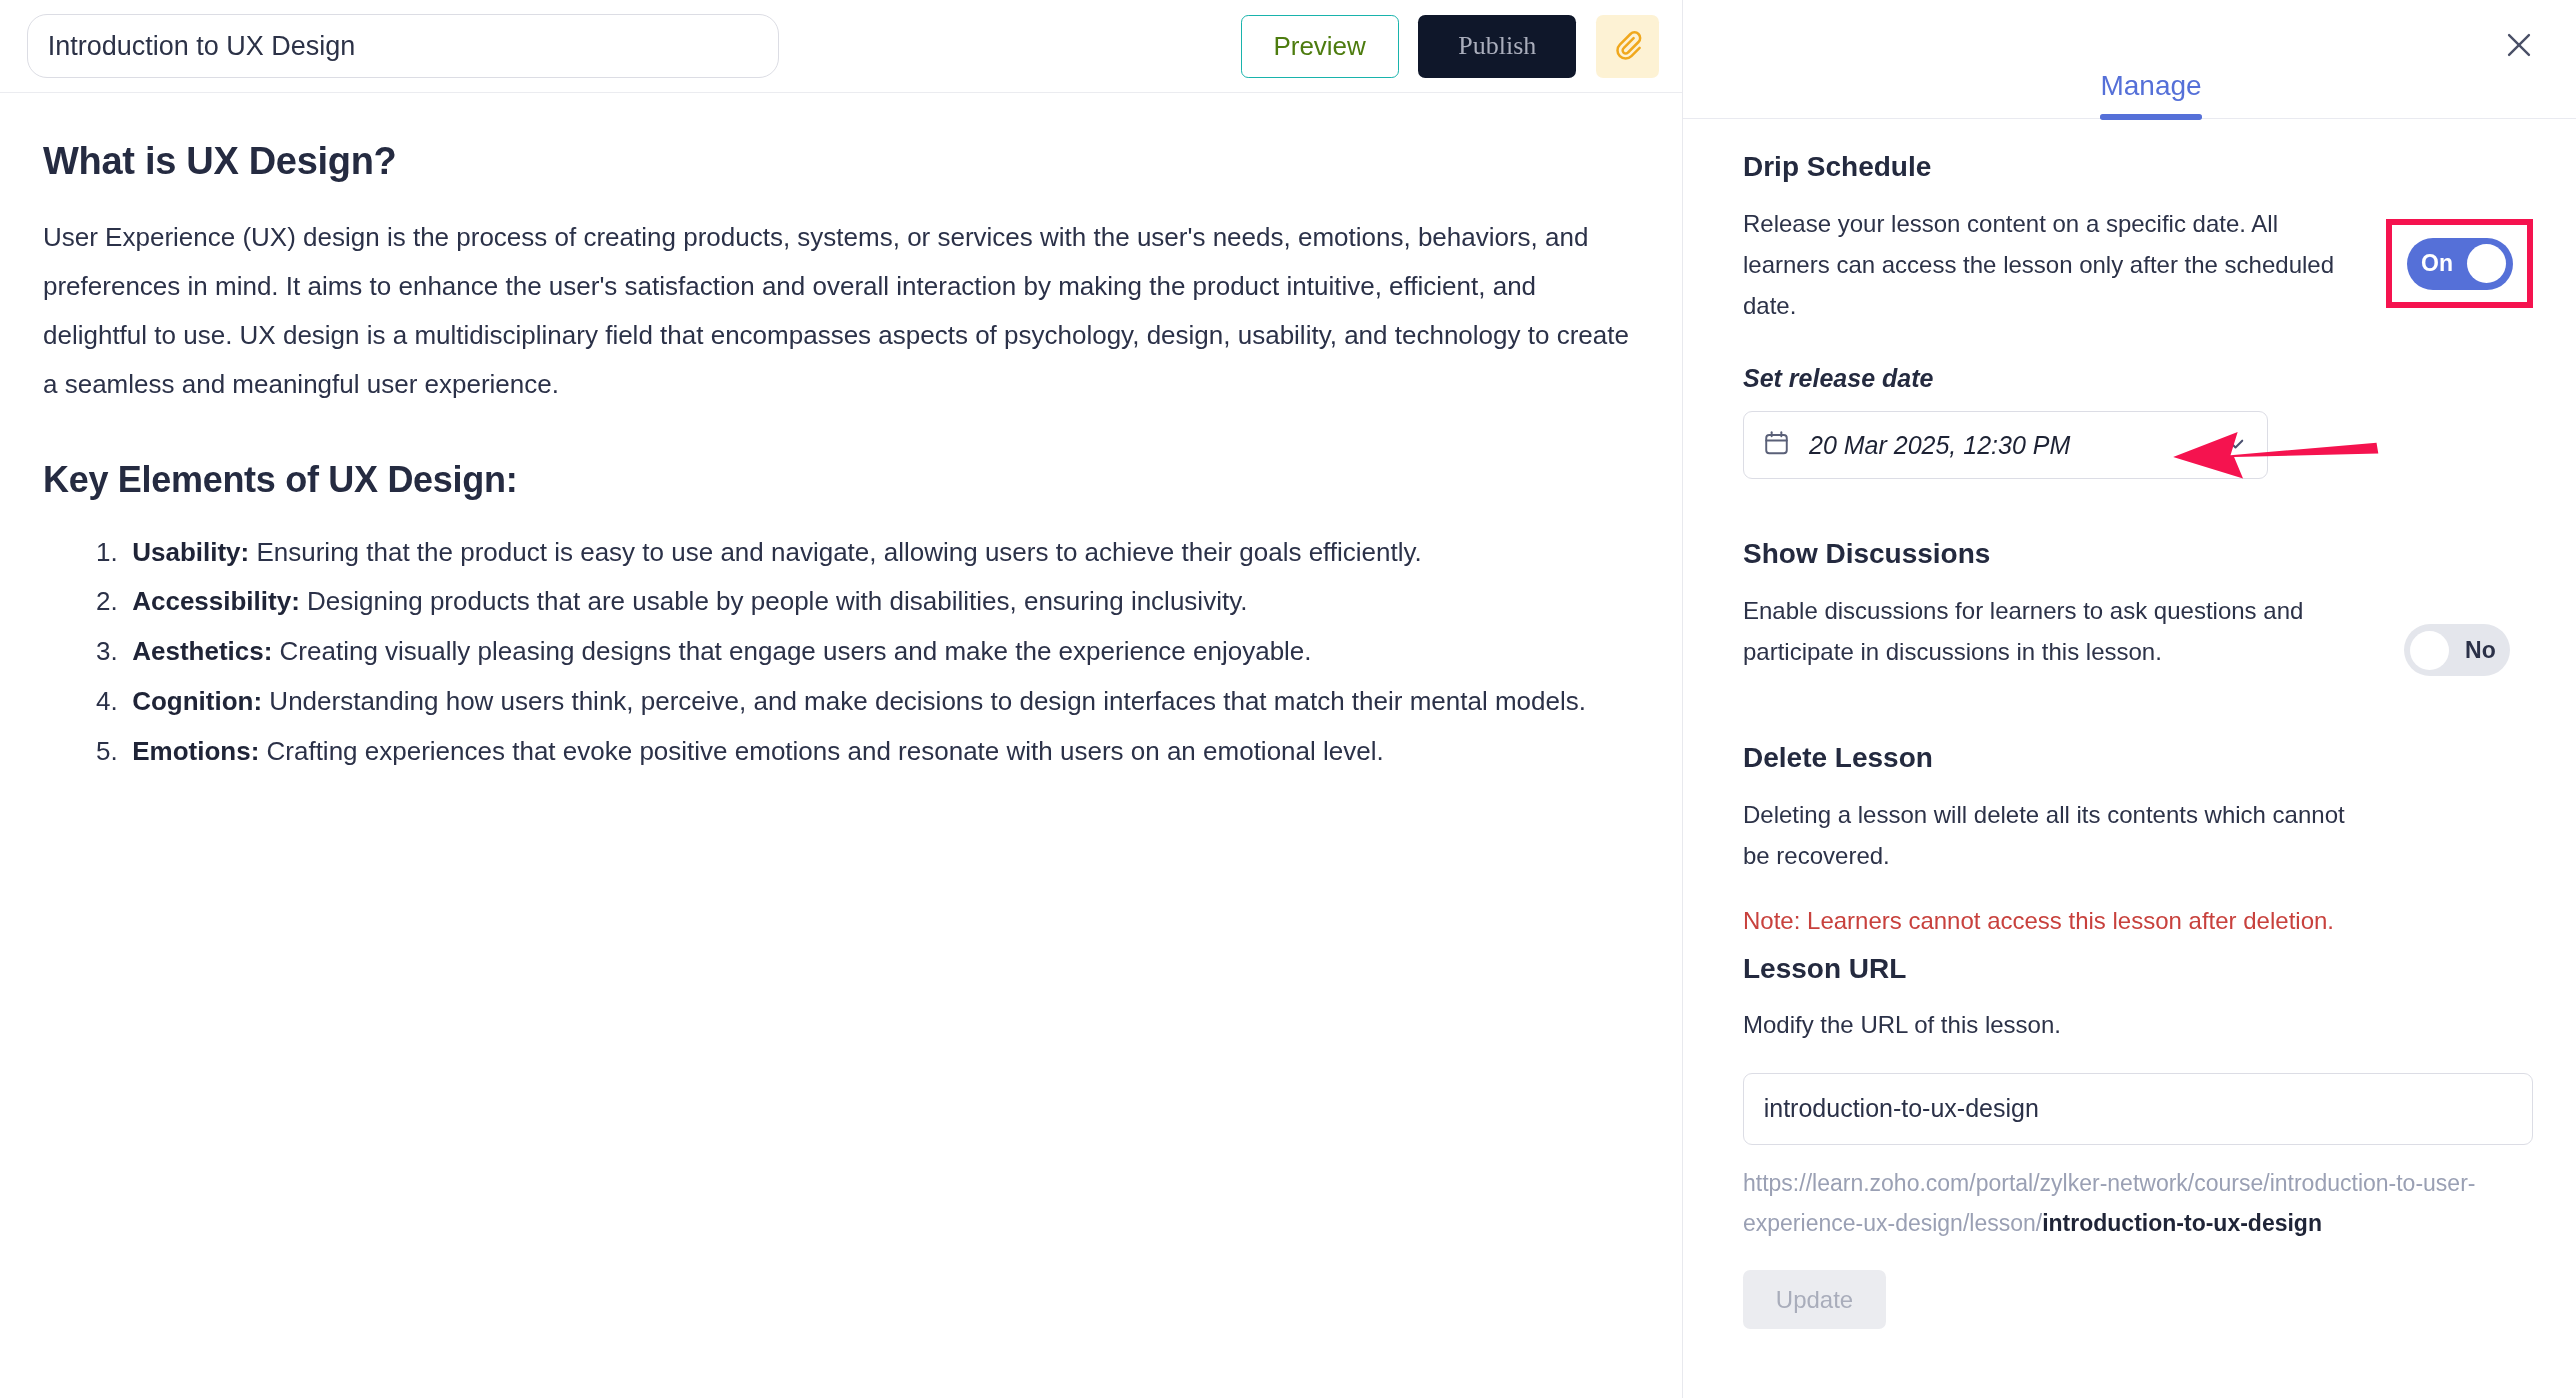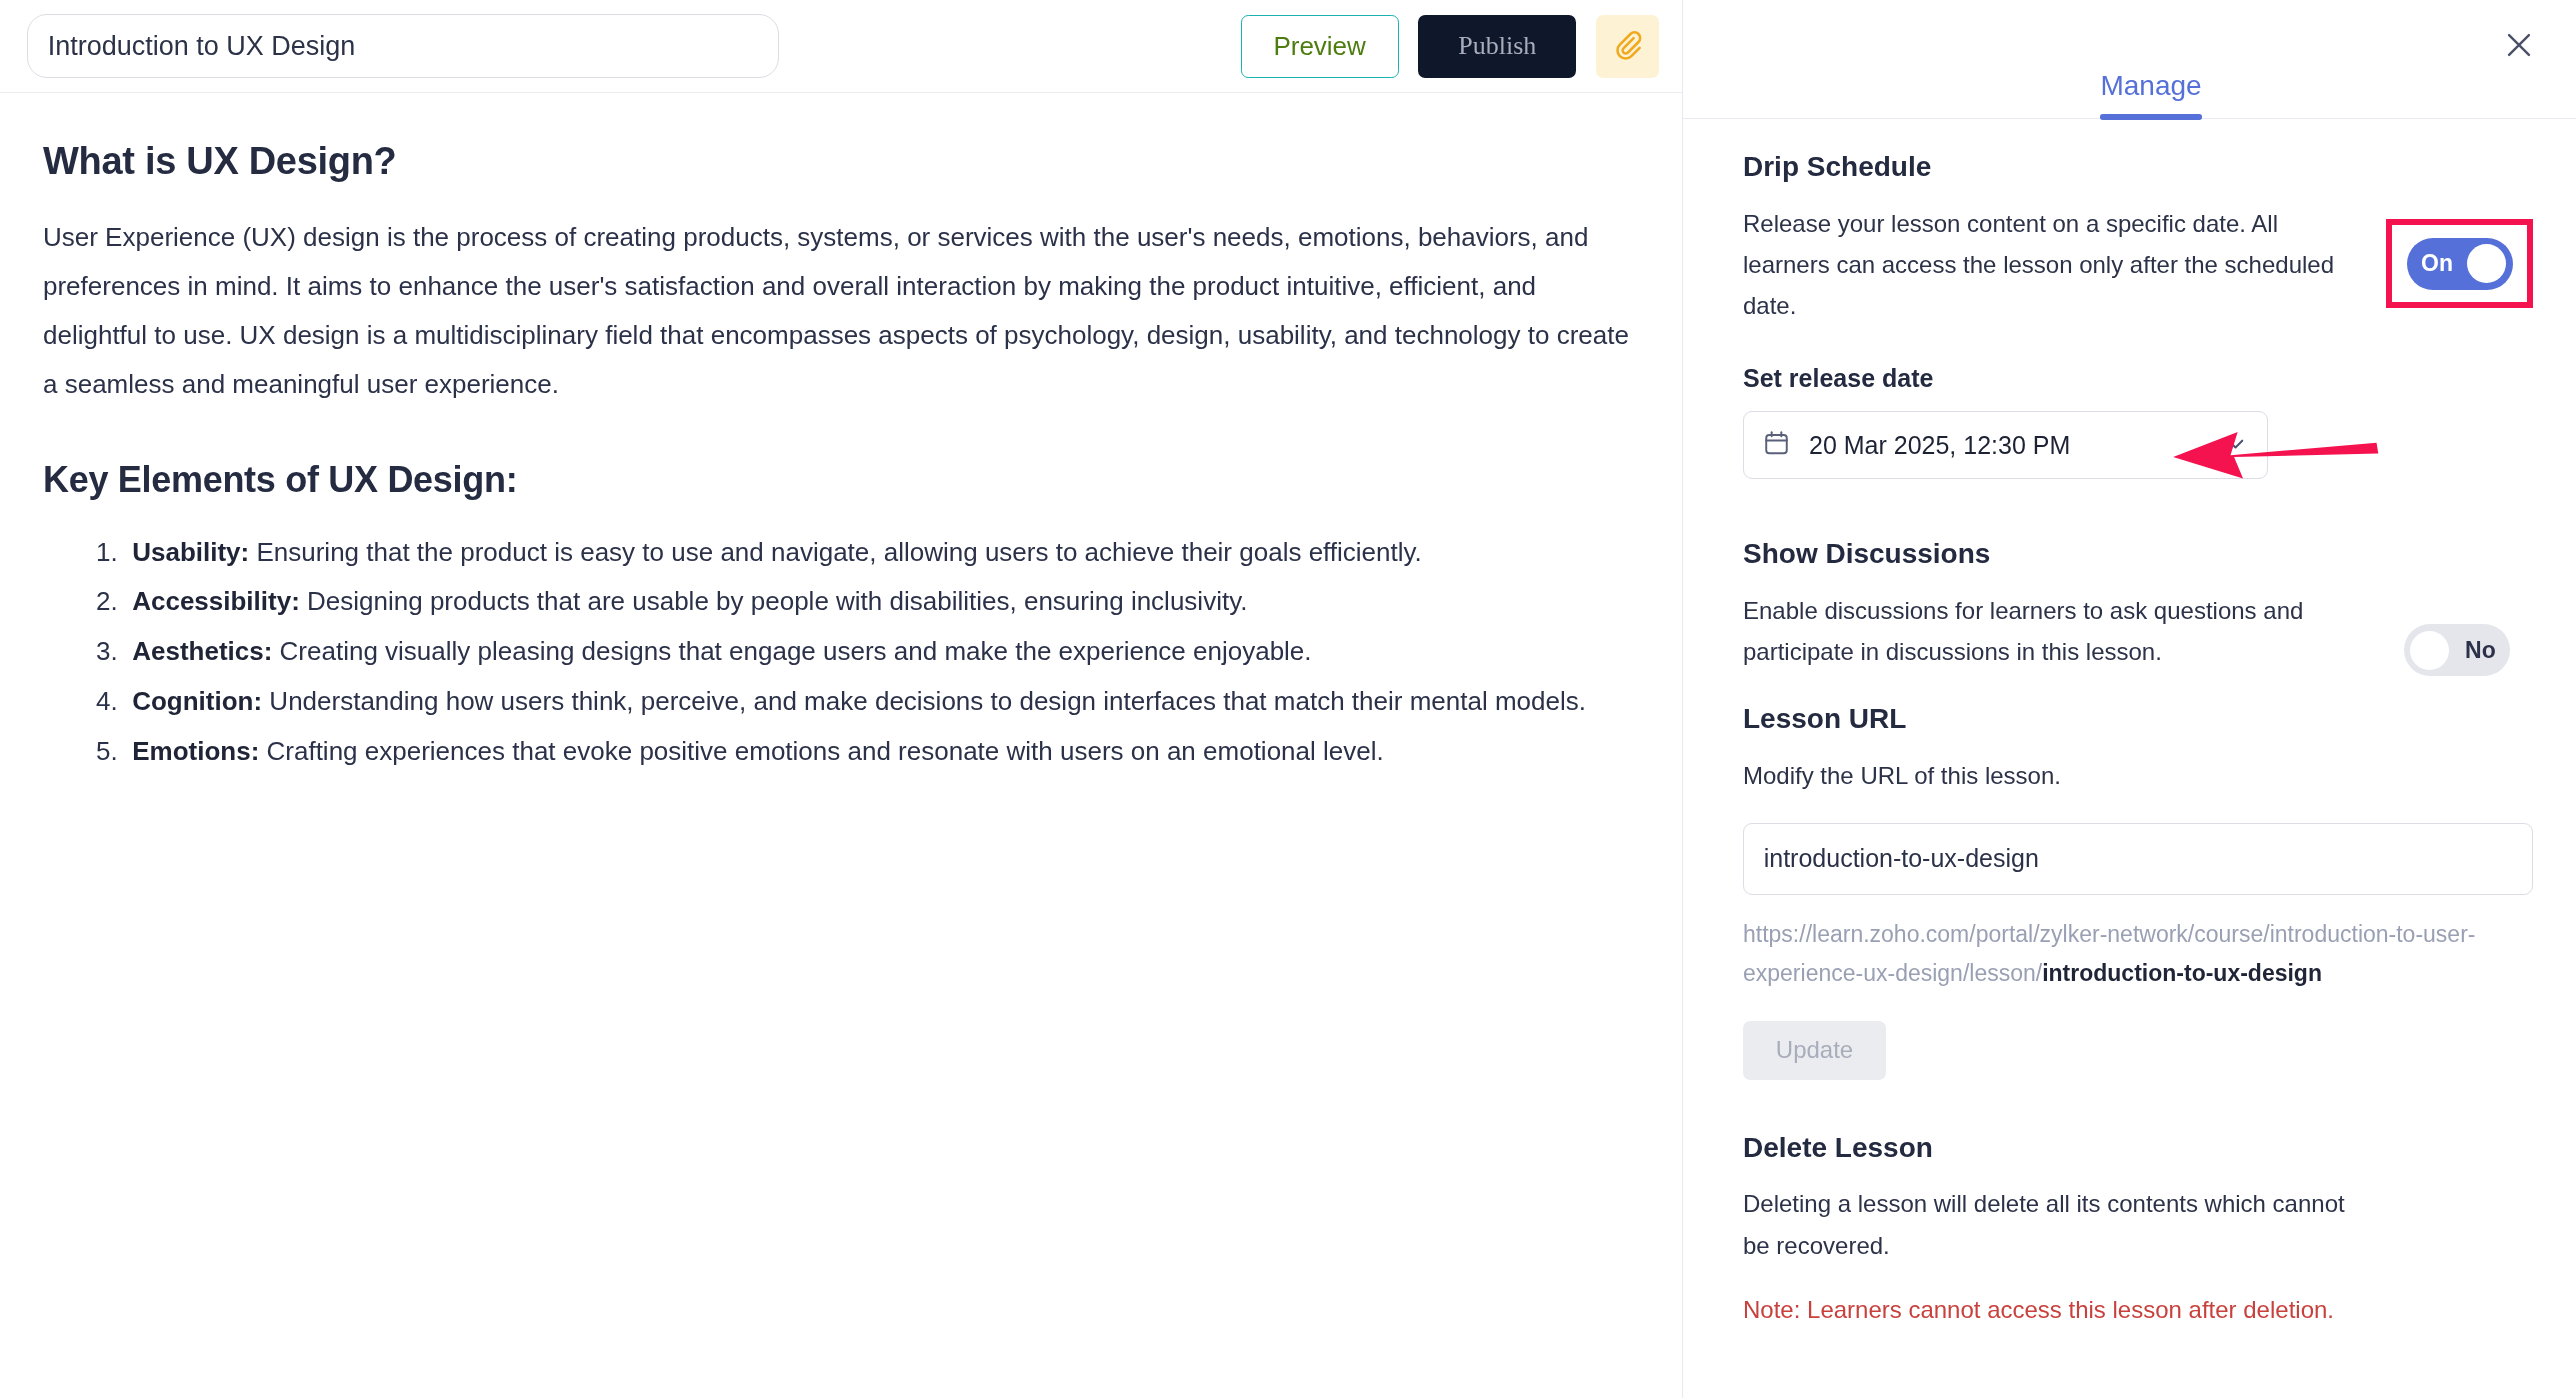--- a/index.html
+++ b/index.html
@@ -404,21 +404,21 @@
         <div class="sec-desc">Release your lesson content on a specific date. All learners can access the lesson only after the scheduled date.</div>
 
         <div class="toggle-wrap-on">
           <div class="toggle on">
             <span class="tlabel">On</span>
             <span class="knob"></span>
           </div>
         </div>
       </div>
 
-      <div class="sec" style="margin-top:38px;">
+      <div class="sec" style="margin-top:38px;font-style:italic;">
         <div class="field-label">Set release date</div>
         <div class="date-picker">
           <span>
             <svg width="29" height="29" viewBox="0 0 24 24" fill="none" stroke="#5a6078" stroke-width="1.6" stroke-linecap="round" stroke-linejoin="round">
               <rect x="3.5" y="5" width="17" height="15" rx="2.5"></rect>
               <line x1="3.5" y1="9.5" x2="20.5" y2="9.5"></line>
               <line x1="8" y1="2.6" x2="8" y2="6"></line>
               <line x1="16" y1="2.6" x2="16" y2="6"></line>
             </svg>
           </span>
@@ -436,39 +436,39 @@
         <div class="sec-desc">Enable discussions for learners to ask questions and participate in discussions in this lesson.</div>
 
         <div class="toggle-wrap-off">
           <div class="toggle off">
             <span class="tlabel">No</span>
             <span class="knob"></span>
           </div>
         </div>
       </div>
 
-      <div class="sec" style="margin-top:12.5px;">
-        <div class="sec-title">Lesson URL</div>
-        <div class="sec-desc" style="margin-bottom:27px;">Modify the URL of this lesson.</div>
-
-        <input class="url-input" type="text" value="introduction-to-ux-design" style="">
-
-        <div class="url-preview">
-          <span>https://learn.zoho.com/portal/zylker-network/course/introduction-to-user-experience-ux-design/lesson/</span><b>introduction-to-ux-design</b>
-        </div>
-
-        <button class="btn-update">Update</button>
-      </div>
-
       <div class="sec" style="margin-top:52px;">
         <div class="sec-title">Delete Lesson</div>
         <div class="sec-desc">Deleting a lesson will delete all its contents which cannot be recovered.</div>
         <div class="note-red">Note: Learners cannot access this lesson after deletion.</div>
       </div>
 
+      <div class="sec" style="margin-top:12.5px;">
+        <div class="sec-title">Lesson URL</div>
+        <div class="sec-desc" style="margin-bottom:27px;">Modify the URL of this lesson.</div>
+
+        <input class="url-input" type="text" value="introduction-to-ux-design" style="">
+
+        <div class="url-preview">
+          <span>https://learn.zoho.com/portal/zylker-network/course/introduction-to-user-experience-ux-design/lesson/</span><b>introduction-to-ux-design</b>
+        </div>
+
+        <button class="btn-update">Update</button>
+      </div>
+
     </div>
   </div>
 
   <svg class="annot-arrow" style="left:2166px; top:412px;" width="215" height="81" viewBox="0 0 240 90">
     <path d="M235 34 L72 48 L80 22 L8 50 L86 74 L76 50 L237 46 Z" fill="#f5134f"></path>
   </svg>
 
 </div>
 
 

